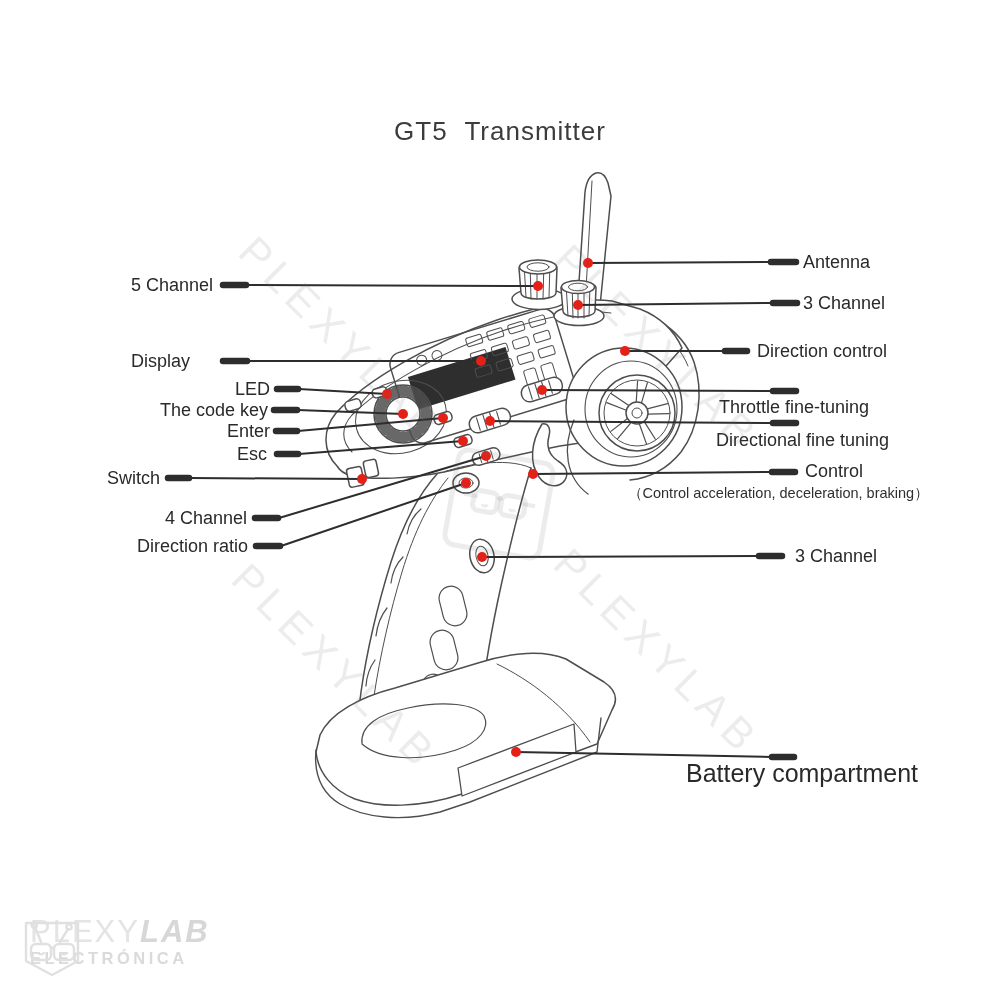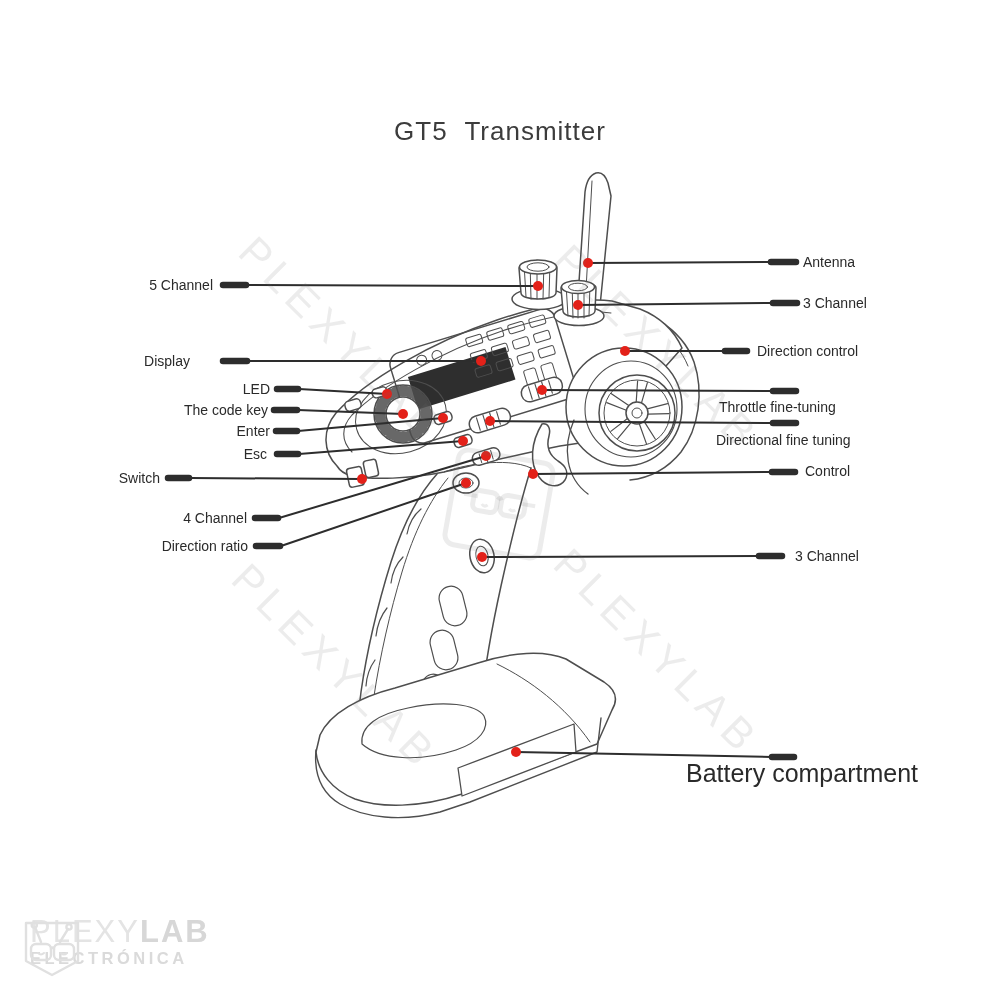--- a/index.html
+++ b/index.html
@@ -1,21 +1,21 @@
 <!DOCTYPE html>
 <html><head>
 <meta charset="utf-8">
 <style>
   html,body{margin:0;padding:0;background:#fff;}
   #stage{position:relative;width:1000px;height:1000px;background:#ffffff;overflow:hidden;
          font-family:"Liberation Sans","DejaVu Sans",sans-serif;color:#2d2d2d;}
   #stage svg{position:absolute;left:0;top:0;}
   .title{position:absolute;left:0;right:0;top:116px;text-align:center;font-size:26px;
          color:#3c3c3c;word-spacing:9px;letter-spacing:1px;}
-  .lbl{position:absolute;font-size:14px;line-height:20px;white-space:nowrap;color:#2a2a2a;}
+  .lbl{position:absolute;font-size:18px;line-height:20px;white-space:nowrap;color:#2a2a2a;}
   .lbl.right-align{text-align:center;}
   
   #lbl-ch5{right:787px;top:275px}
   #lbl-display{right:810px;top:351px}
   #lbl-led{right:730px;top:379px}
   #lbl-codekey{right:732px;top:400px}
   #lbl-enter{right:730px;top:421px}
   #lbl-esc{right:733px;top:444px}
   #lbl-switch{right:840px;top:468px}
   #lbl-ch4{right:753px;top:508px}
@@ -36,21 +36,21 @@
   #wm1{left:342px;top:340px}
   #wm2{left:657px;top:348px}
   #wm3{left:335px;top:667px}
   #wm4{left:657px;top:652px}
   #wm-glasses{position:absolute;left:447px;top:452px;width:104px;height:104px;
       transform:rotate(10deg);pointer-events:none;}
   
   #logo{position:absolute;left:22px;top:916px;display:flex;align-items:flex-start;}
   #logo-text{margin-left:8px;}
   #logo-name{font-size:31px;line-height:31px;letter-spacing:2px;color:#e4e4e4;}
-  #logo-name .bold{font-weight:bold;color:#d7d7d7;}
+  #logo-name .bold{font-weight:bold;color:#d7d7d7;font-style:italic;}
   #logo-sub{font-size:16.5px;font-weight:bold;letter-spacing:3.5px;color:#dadada;margin-top:2px;}
 </style>
 </head>
 <body>
 
 <div id="stage">
 
   <div class="title">GT5 Transmitter</div>
 
   <svg width="1000" height="1000" viewBox="0 0 1000 1000">
@@ -259,20 +259,21 @@
   <div class="lbl right-align" id="lbl-esc">Esc</div>
   <div class="lbl right-align" id="lbl-switch">Switch</div>
   <div class="lbl right-align" id="lbl-ch4">4 Channel</div>
   <div class="lbl right-align" id="lbl-dratio">Direction ratio</div>
   <div class="lbl" id="lbl-antenna">Antenna</div>
   <div class="lbl" id="lbl-ch6">3 Channel</div>
   <div class="lbl" id="lbl-dcontrol">Direction control</div>
   <div class="lbl" id="lbl-throttle">Throttle fine-tuning</div>
   <div class="lbl" id="lbl-dfine">Directional fine tuning</div>
   <div class="lbl" id="lbl-trigger">Control</div>
+  <div class="lbl" id="lbl-trigger-note">（Control acceleration, deceleration, braking）</div>
   <div class="lbl" id="lbl-ch3">3 Channel</div>
   <div class="lbl" id="lbl-battery">Battery compartment</div>
 
   <div class="wm" id="wm1">PLEXYLAB</div>
   <div class="wm" id="wm2">PLEXYLAB</div>
   <div class="wm" id="wm3">PLEXYLAB</div>
   <div class="wm" id="wm4">PLEXYLAB</div>
   <div id="wm-glasses">
     <svg width="104" height="104" viewBox="0 0 104 104" stroke="rgba(110,110,110,0.13)" fill="none" stroke-width="5">
       <rect x="4" y="4" width="96" height="96" rx="10"></rect>

